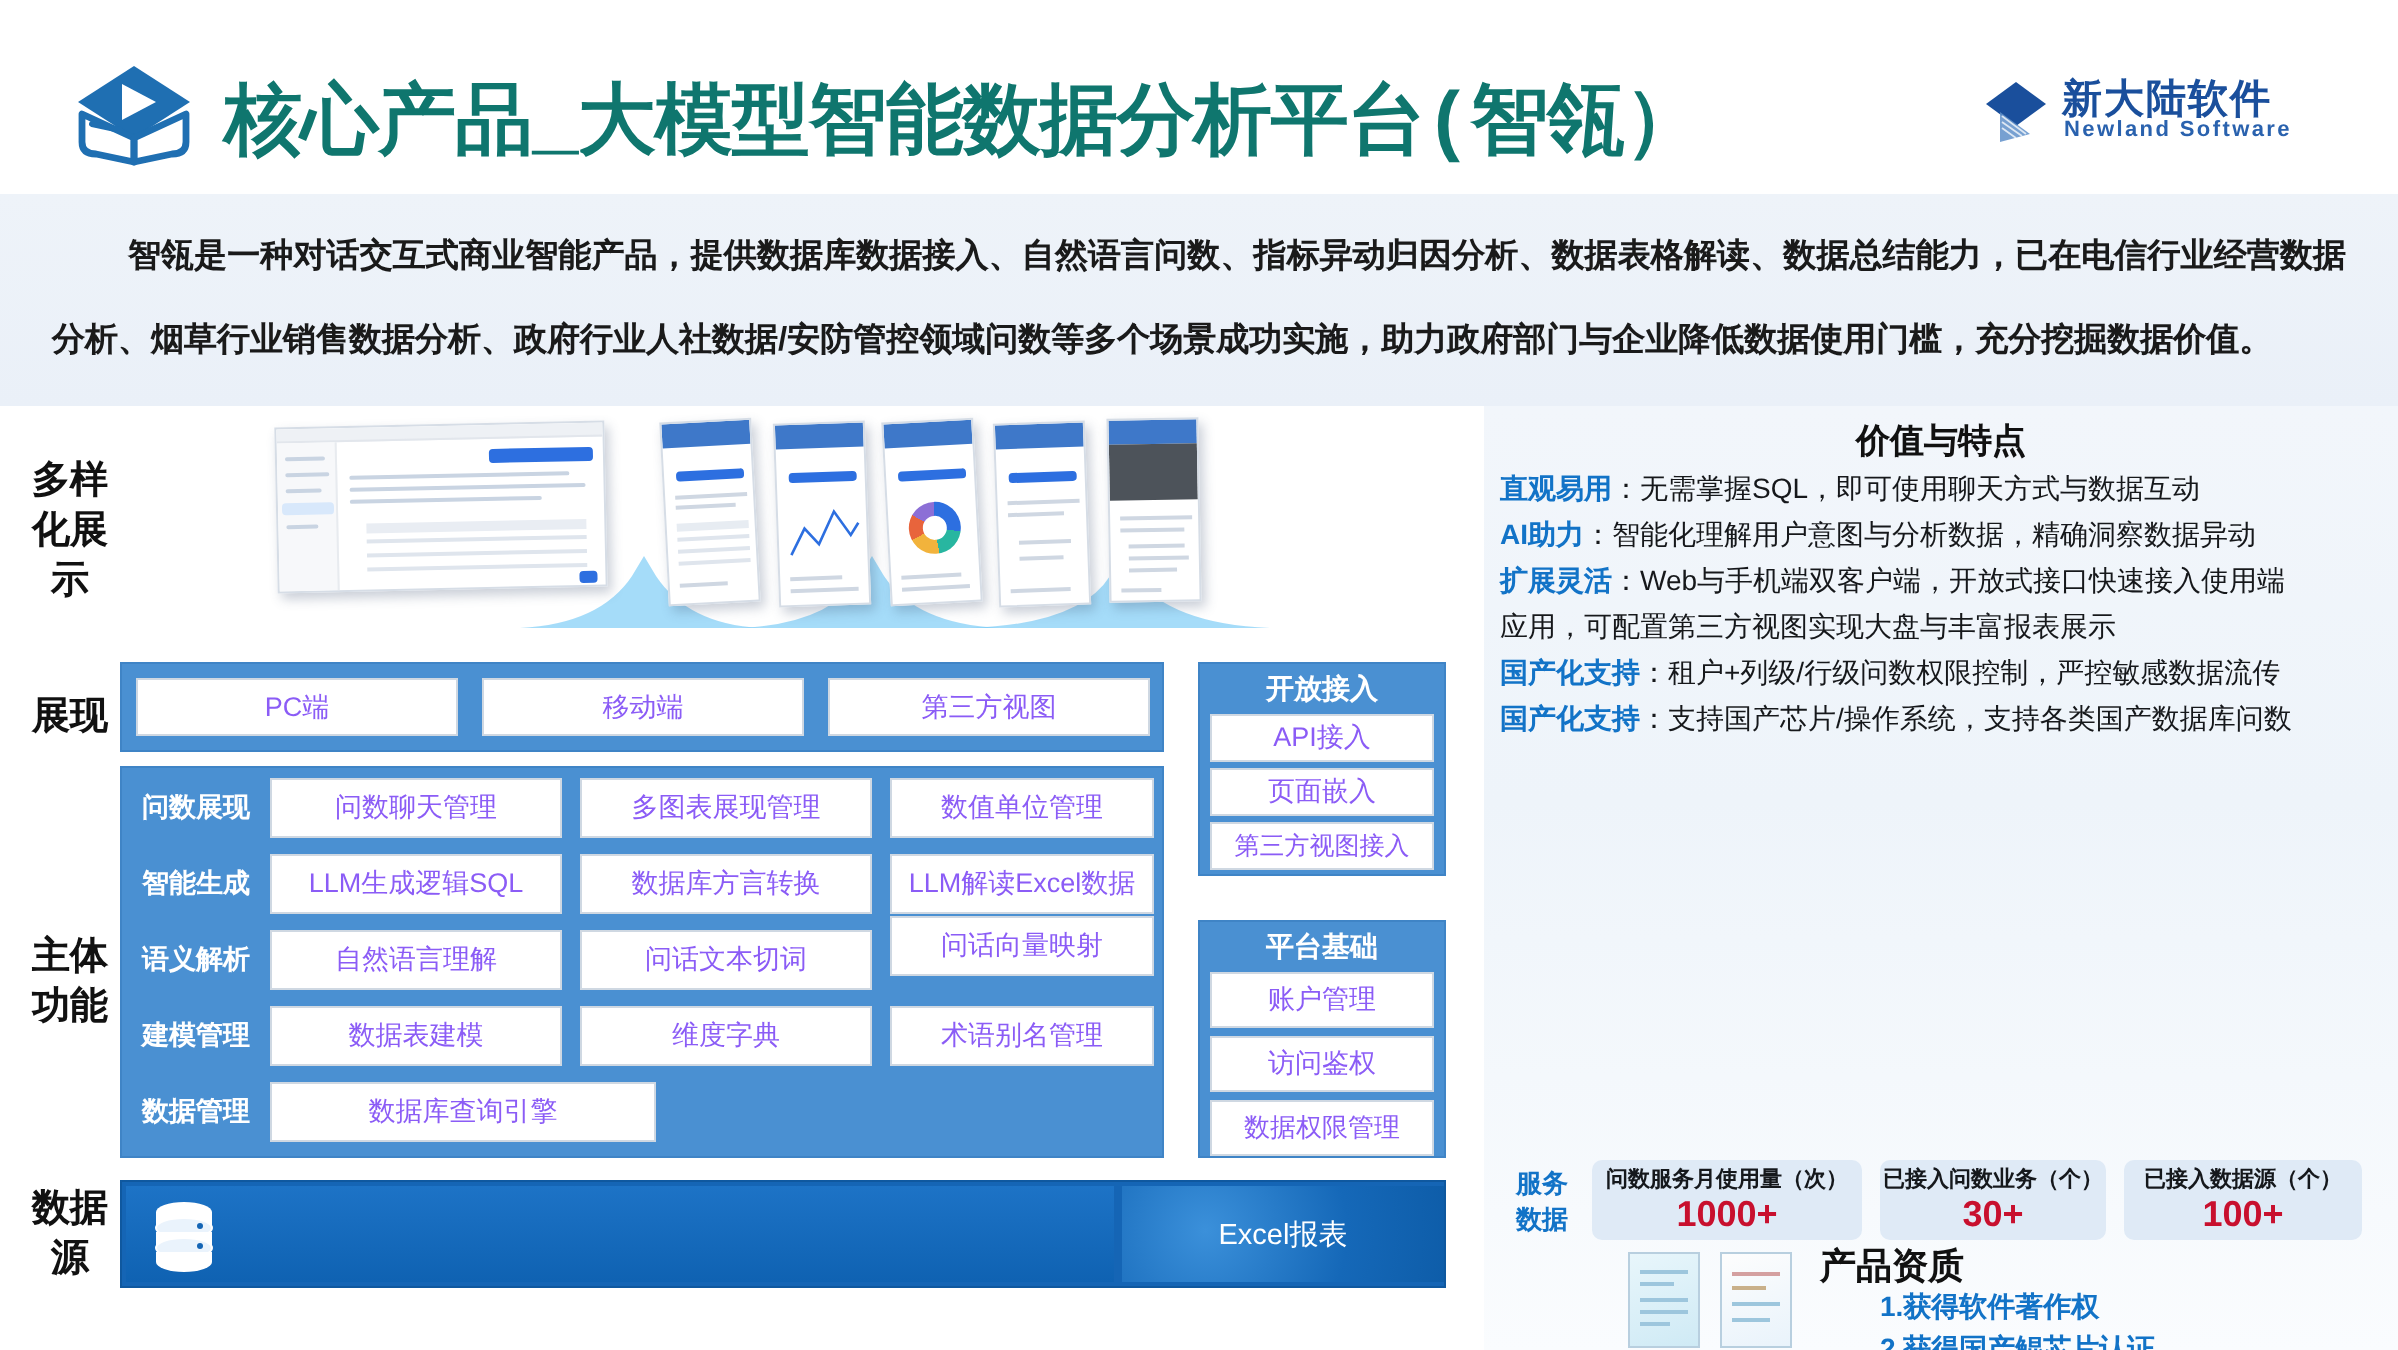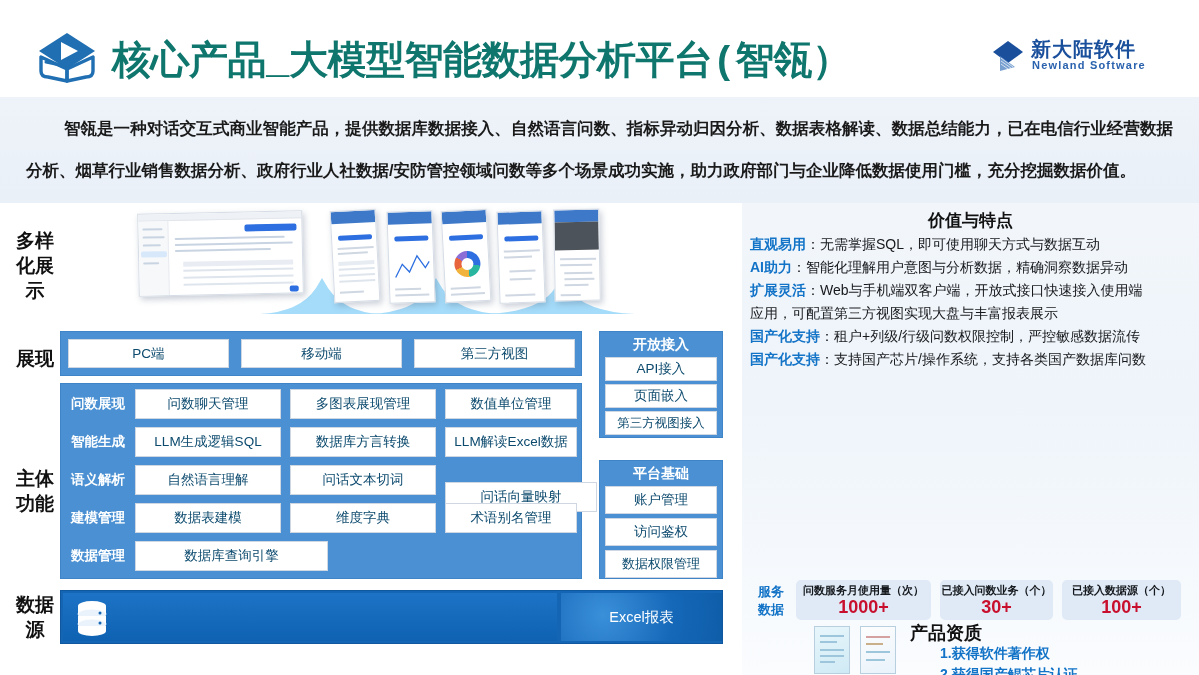--- a/index.html
+++ b/index.html
@@ -73,21 +73,21 @@
   
   .band { position: absolute; background: #4a90d2; border: 1px solid #3f84c6; }
   .band-present { left: 60px; top: 331px; width: 522px; height: 45px; }
   .band-core    { left: 60px; top: 383px; width: 522px; height: 196px; }
   .band-open    { left: 599px; top: 331px; width: 124px; height: 107px; }
   .band-plat    { left: 599px; top: 460px; width: 124px; height: 119px; }
 
   .cell {
     position: absolute; background: #ffffff; border: 1px solid #cfd8e2;
     display: flex; align-items: center; justify-content: center;
-    font-size: 13.5px; color: #0c4a6e; white-space: nowrap;
+    font-size: 13.5px; color: #8b5cf6; white-space: nowrap;
   }
   .band-title {
     position: absolute; left: 0; right: 0; top: 3px; height: 19px;
     display: flex; align-items: center; justify-content: center;
     color: #ffffff; font-size: 14px; font-weight: bold;
   }
   .sub-label {
     position: absolute; width: 66px; color: #ffffff; font-size: 13.5px; font-weight: bold;
     display: flex; align-items: center; justify-content: center; white-space: nowrap;
   }
@@ -298,21 +298,21 @@
       <div class="cell" style="left:384px; top:5px; width:132px; height:30px;">数值单位管理</div>
 
       <div class="sub-label" style="left:4px; top:43px; height:30px;">智能生成</div>
       <div class="cell" style="left:74px; top:43px; width:146px; height:30px;">LLM生成逻辑SQL</div>
       <div class="cell" style="left:229px; top:43px; width:146px; height:30px;">数据库方言转换</div>
       <div class="cell" style="left:384px; top:43px; width:132px; height:30px;">LLM解读Excel数据</div>
 
       <div class="sub-label" style="left:4px; top:81px; height:30px;">语义解析</div>
       <div class="cell" style="left:74px; top:81px; width:146px; height:30px;">自然语言理解</div>
       <div class="cell" style="left:229px; top:81px; width:146px; height:30px;">问话文本切词</div>
-      <div class="cell" style="left:384px; top:98px; width:152px; height:30px;">问话向量映射</div>
+      <div class="cell" style="left:384px; top:74px; width:132px; height:30px;">问话向量映射</div>
 
       <div class="sub-label" style="left:4px; top:119px; height:30px;">建模管理</div>
       <div class="cell" style="left:74px; top:119px; width:146px; height:30px;">数据表建模</div>
       <div class="cell" style="left:384px; top:119px; width:132px; height:30px;">术语别名管理</div>
       <div class="cell" style="left:229px; top:119px; width:146px; height:30px;">维度字典</div>
 
       <div class="sub-label" style="left:4px; top:157px; height:30px;">数据管理</div>
       <div class="cell" style="left:74px; top:157px; width:193px; height:30px;">数据库查询引擎</div>
     </div>
 

